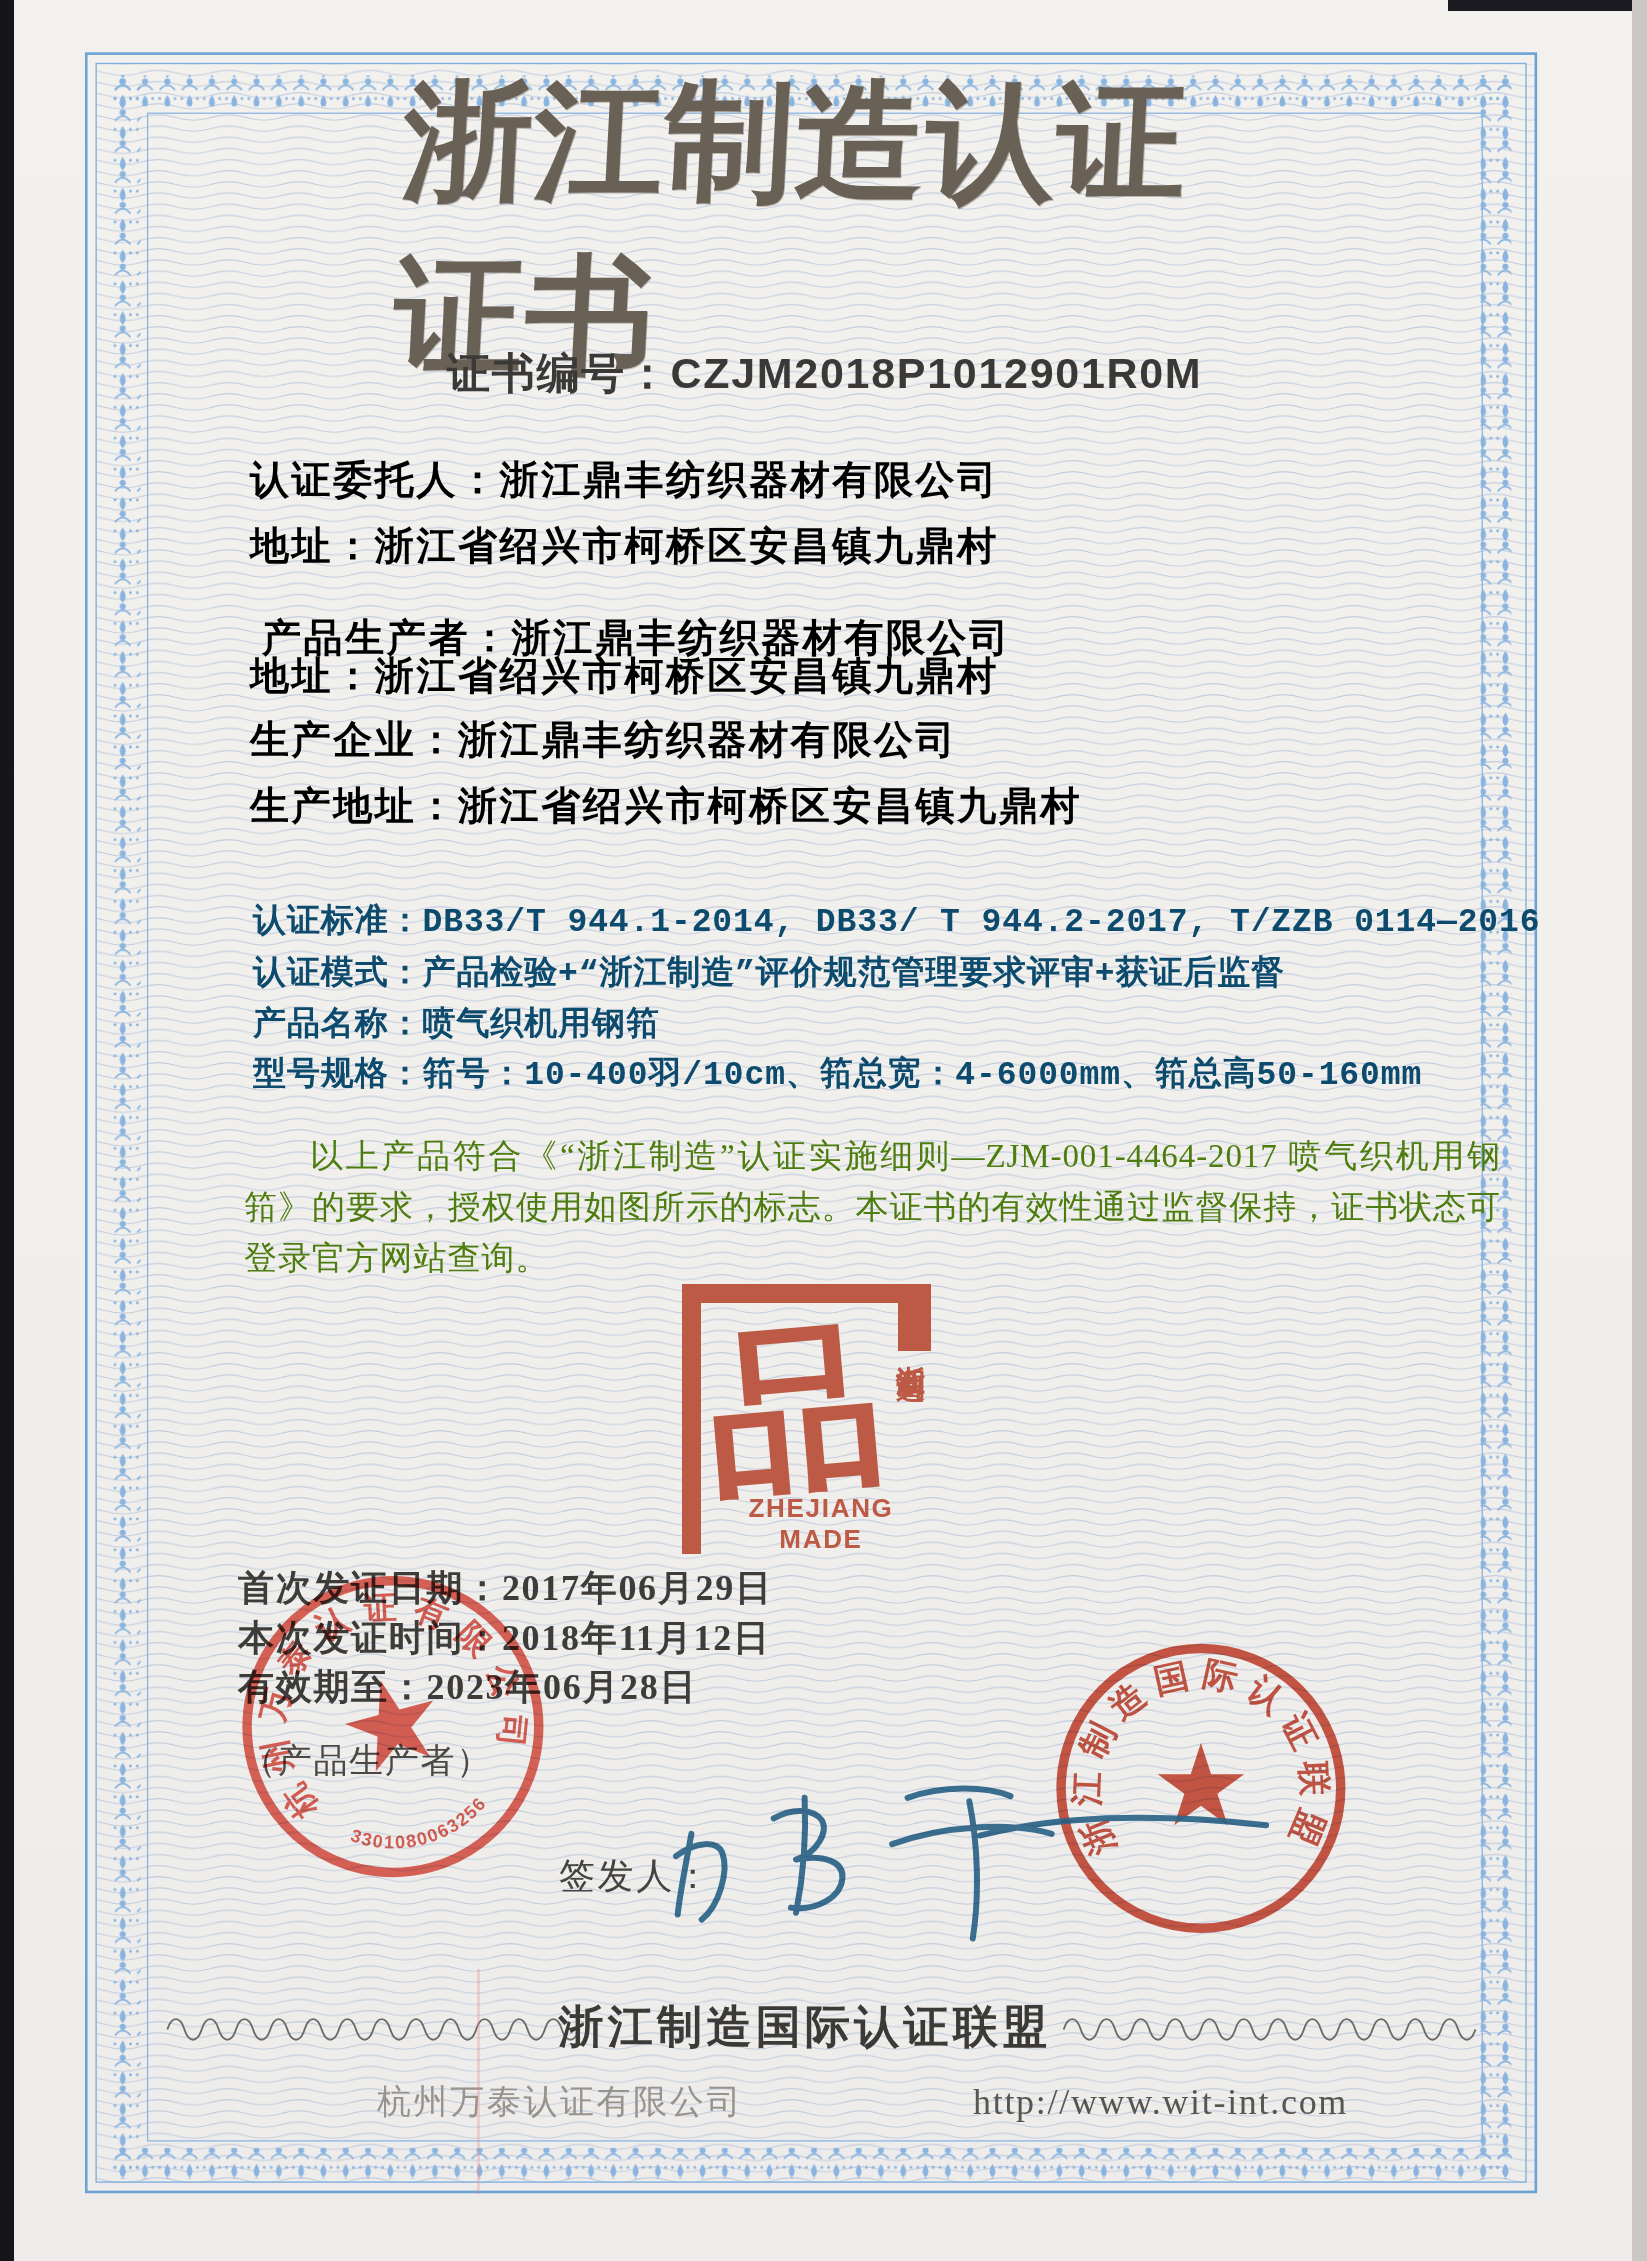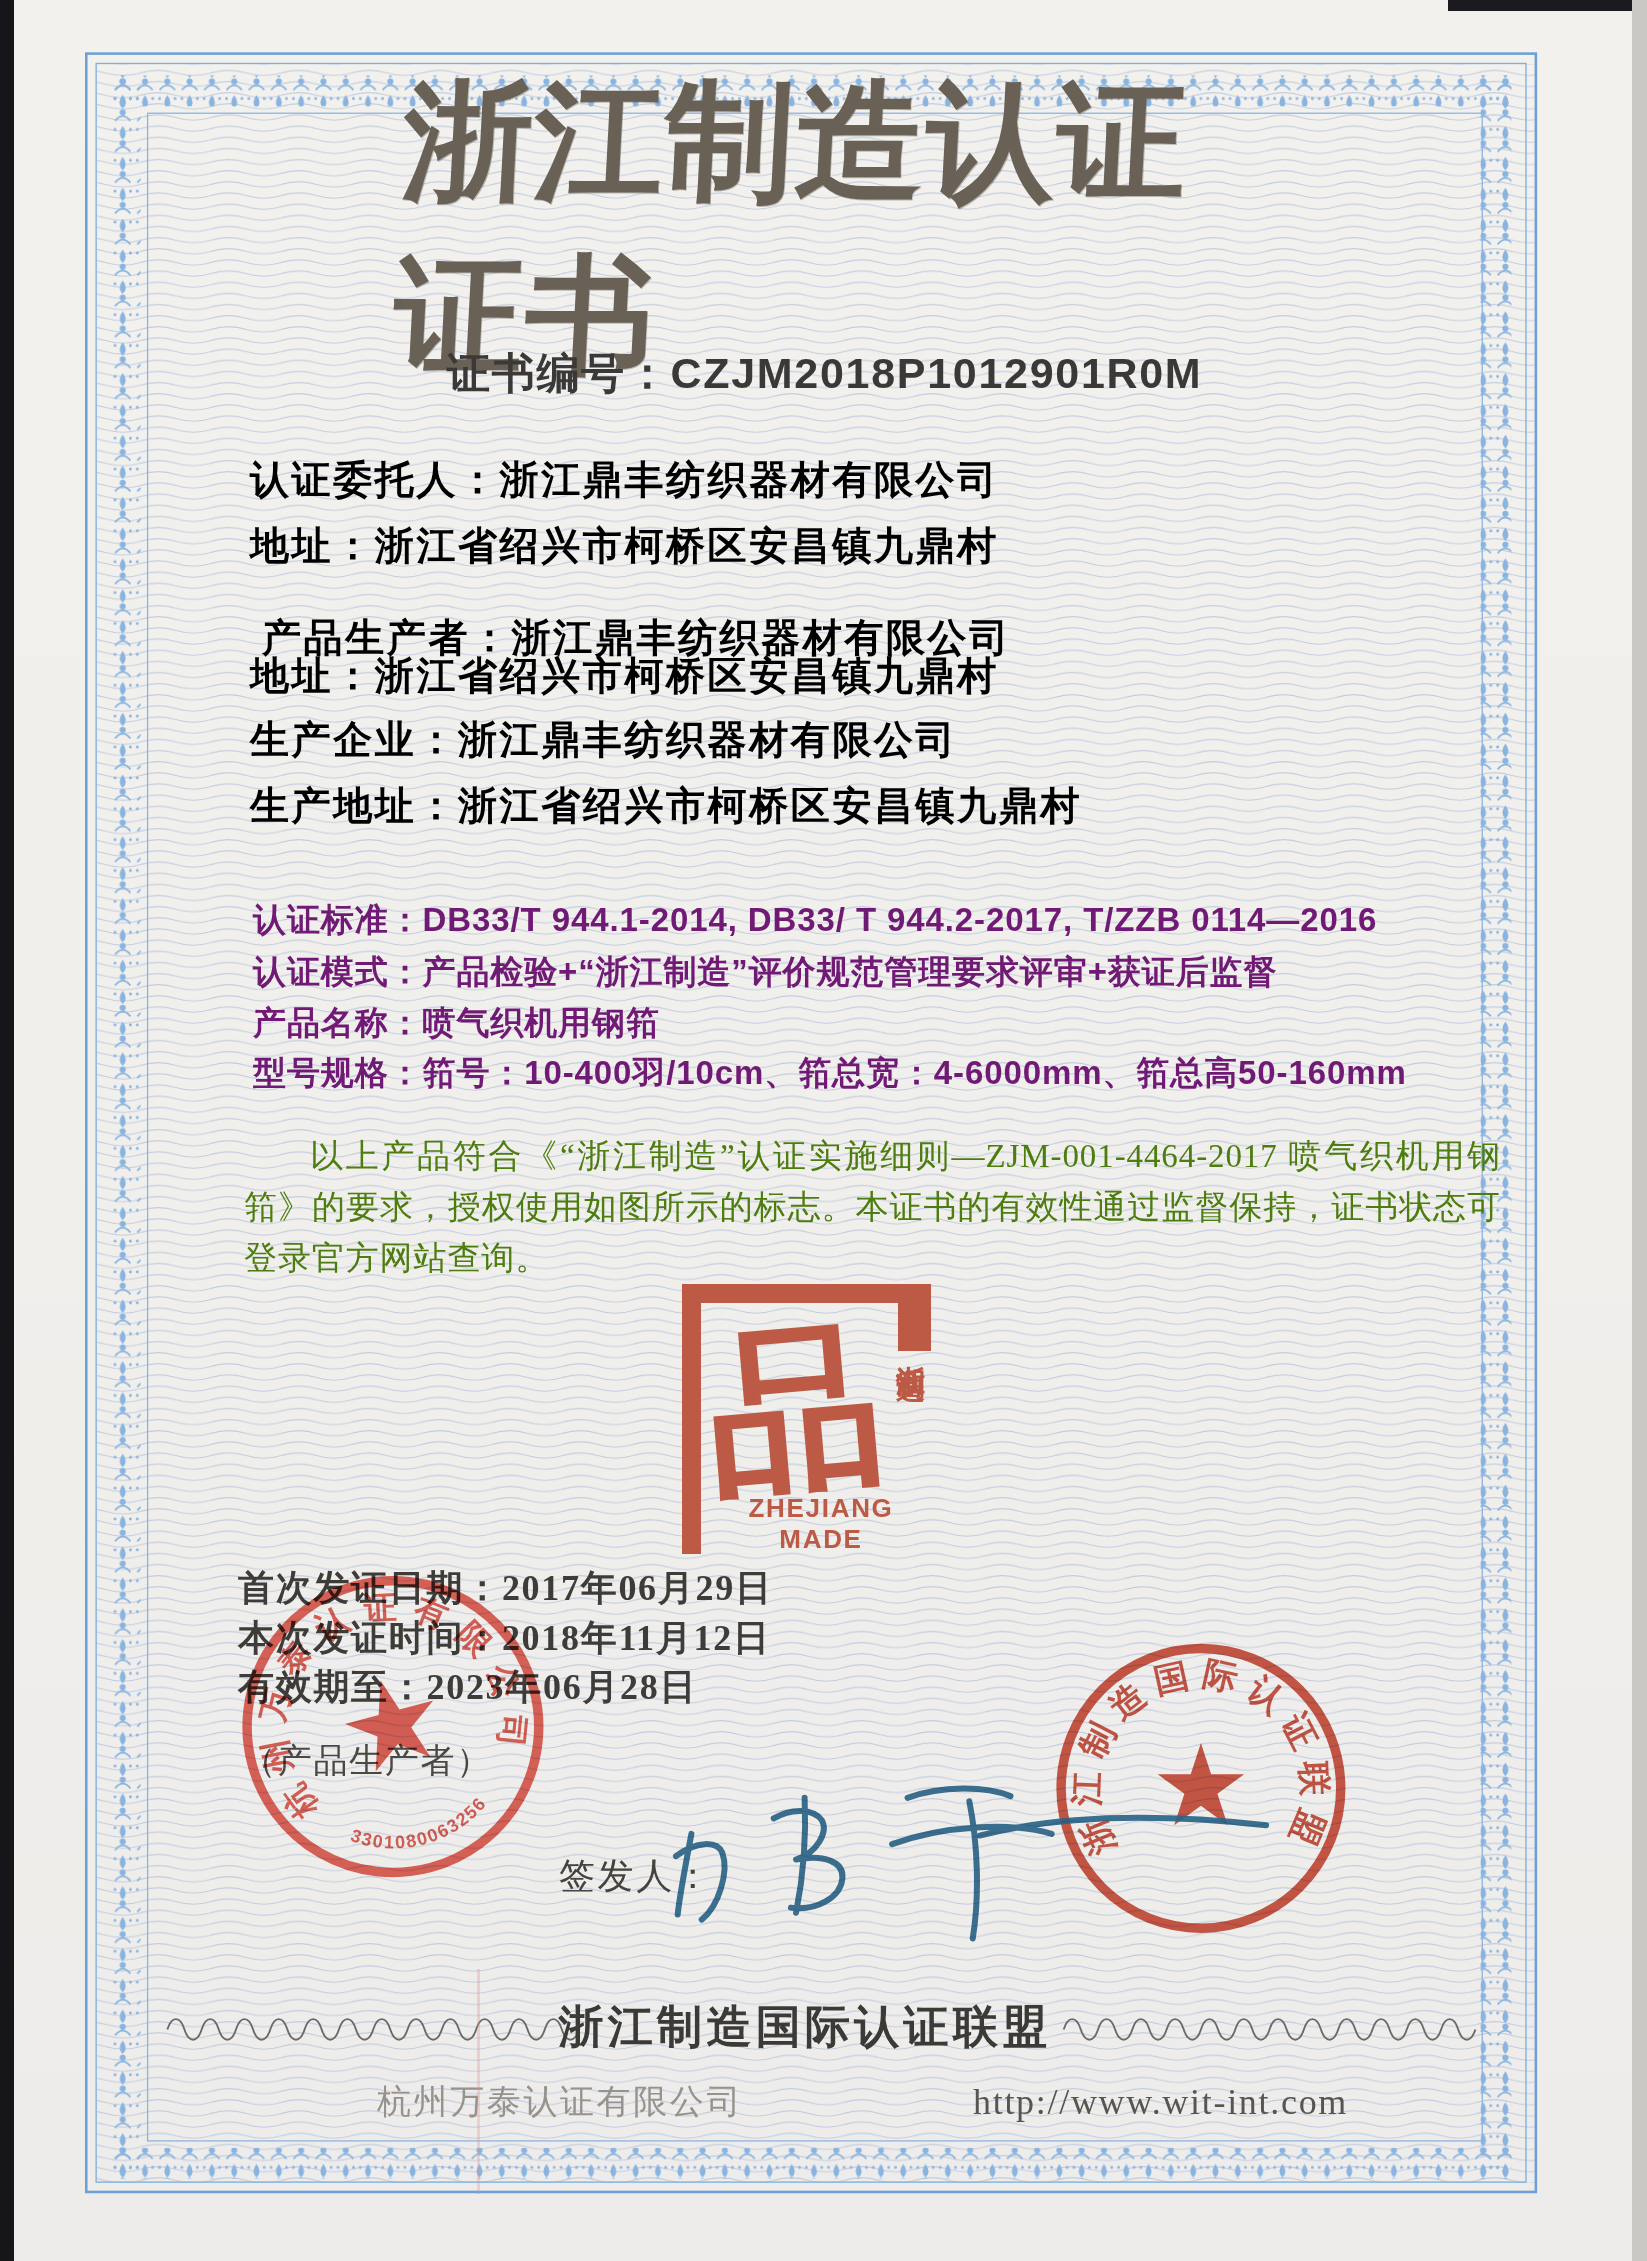--- a/index.html
+++ b/index.html
@@ -8,21 +8,21 @@
   .cy{transform:translateY(-50%);white-space:nowrap;}
   .cxy{transform:translate(-50%,-50%);white-space:nowrap;}
   #paper{left:13.7px;top:0;width:1623px;height:2261px;background:linear-gradient(180deg,#f2f1ee 0%,#f0efec 55%,#edecea 100%);}
   #edge-left{left:0;top:0;width:13.7px;height:2261px;background:#15151a;}
   #edge-topright{left:1448px;top:0;width:199px;height:11px;background:#1a1a20;}
   #edge-right{left:1632px;top:0;width:15.4px;height:2261px;background:#cac8c5;}
   #decor{left:0;top:0;}
   .title{font-size:129px;font-weight:700;color:#6a6156;letter-spacing:1.7px;transform:translate(-50%,-50%) skewX(-3deg);text-shadow:0.9px 0.9px 0 rgba(90,80,70,.35);}
   .certno{font-family:"Liberation Sans",sans-serif;font-size:43px;font-weight:700;color:#3a3937;letter-spacing:1.7px;}
   .field{font-family:"Liberation Sans",sans-serif;font-size:39px;font-weight:700;color:#000000;letter-spacing:2.6px;}
-  .std{font-family:Liberation Sans, sans-serif;font-size:33px;font-weight:600;color:#701a75;letter-spacing:0.9px;}
+  .std{font-family:Liberation Mono, monospace;font-size:33px;font-weight:600;color:#0c4a6e;letter-spacing:0.9px;}
   .para{font-size:33px;color:#4d7c0f;line-height:51px;width:1257px;text-indent:2em;text-align:justify;letter-spacing:0.9px;}
   .dateline{font-size:36px;font-weight:700;color:#3e3c38;letter-spacing:1.7px;}
   .sealnote{font-size:34px;color:#4a4842;letter-spacing:1.7px;}
   .issuer{font-size:36px;color:#45433e;letter-spacing:2.6px;}
   .banner{font-family:"Liberation Sans",sans-serif;font-size:45px;font-weight:700;color:#3b3a36;letter-spacing:4.3px;}
   .foot-co{font-size:34px;color:#97928c;letter-spacing:2.6px;}
   .foot-url{font-size:36px;color:#57554f;letter-spacing:1.7px;margin-left:40px;}
   
   #logo{left:682px;top:1284px;width:336px;height:276px;}
   .lg-red{background:#bc5a45;}

